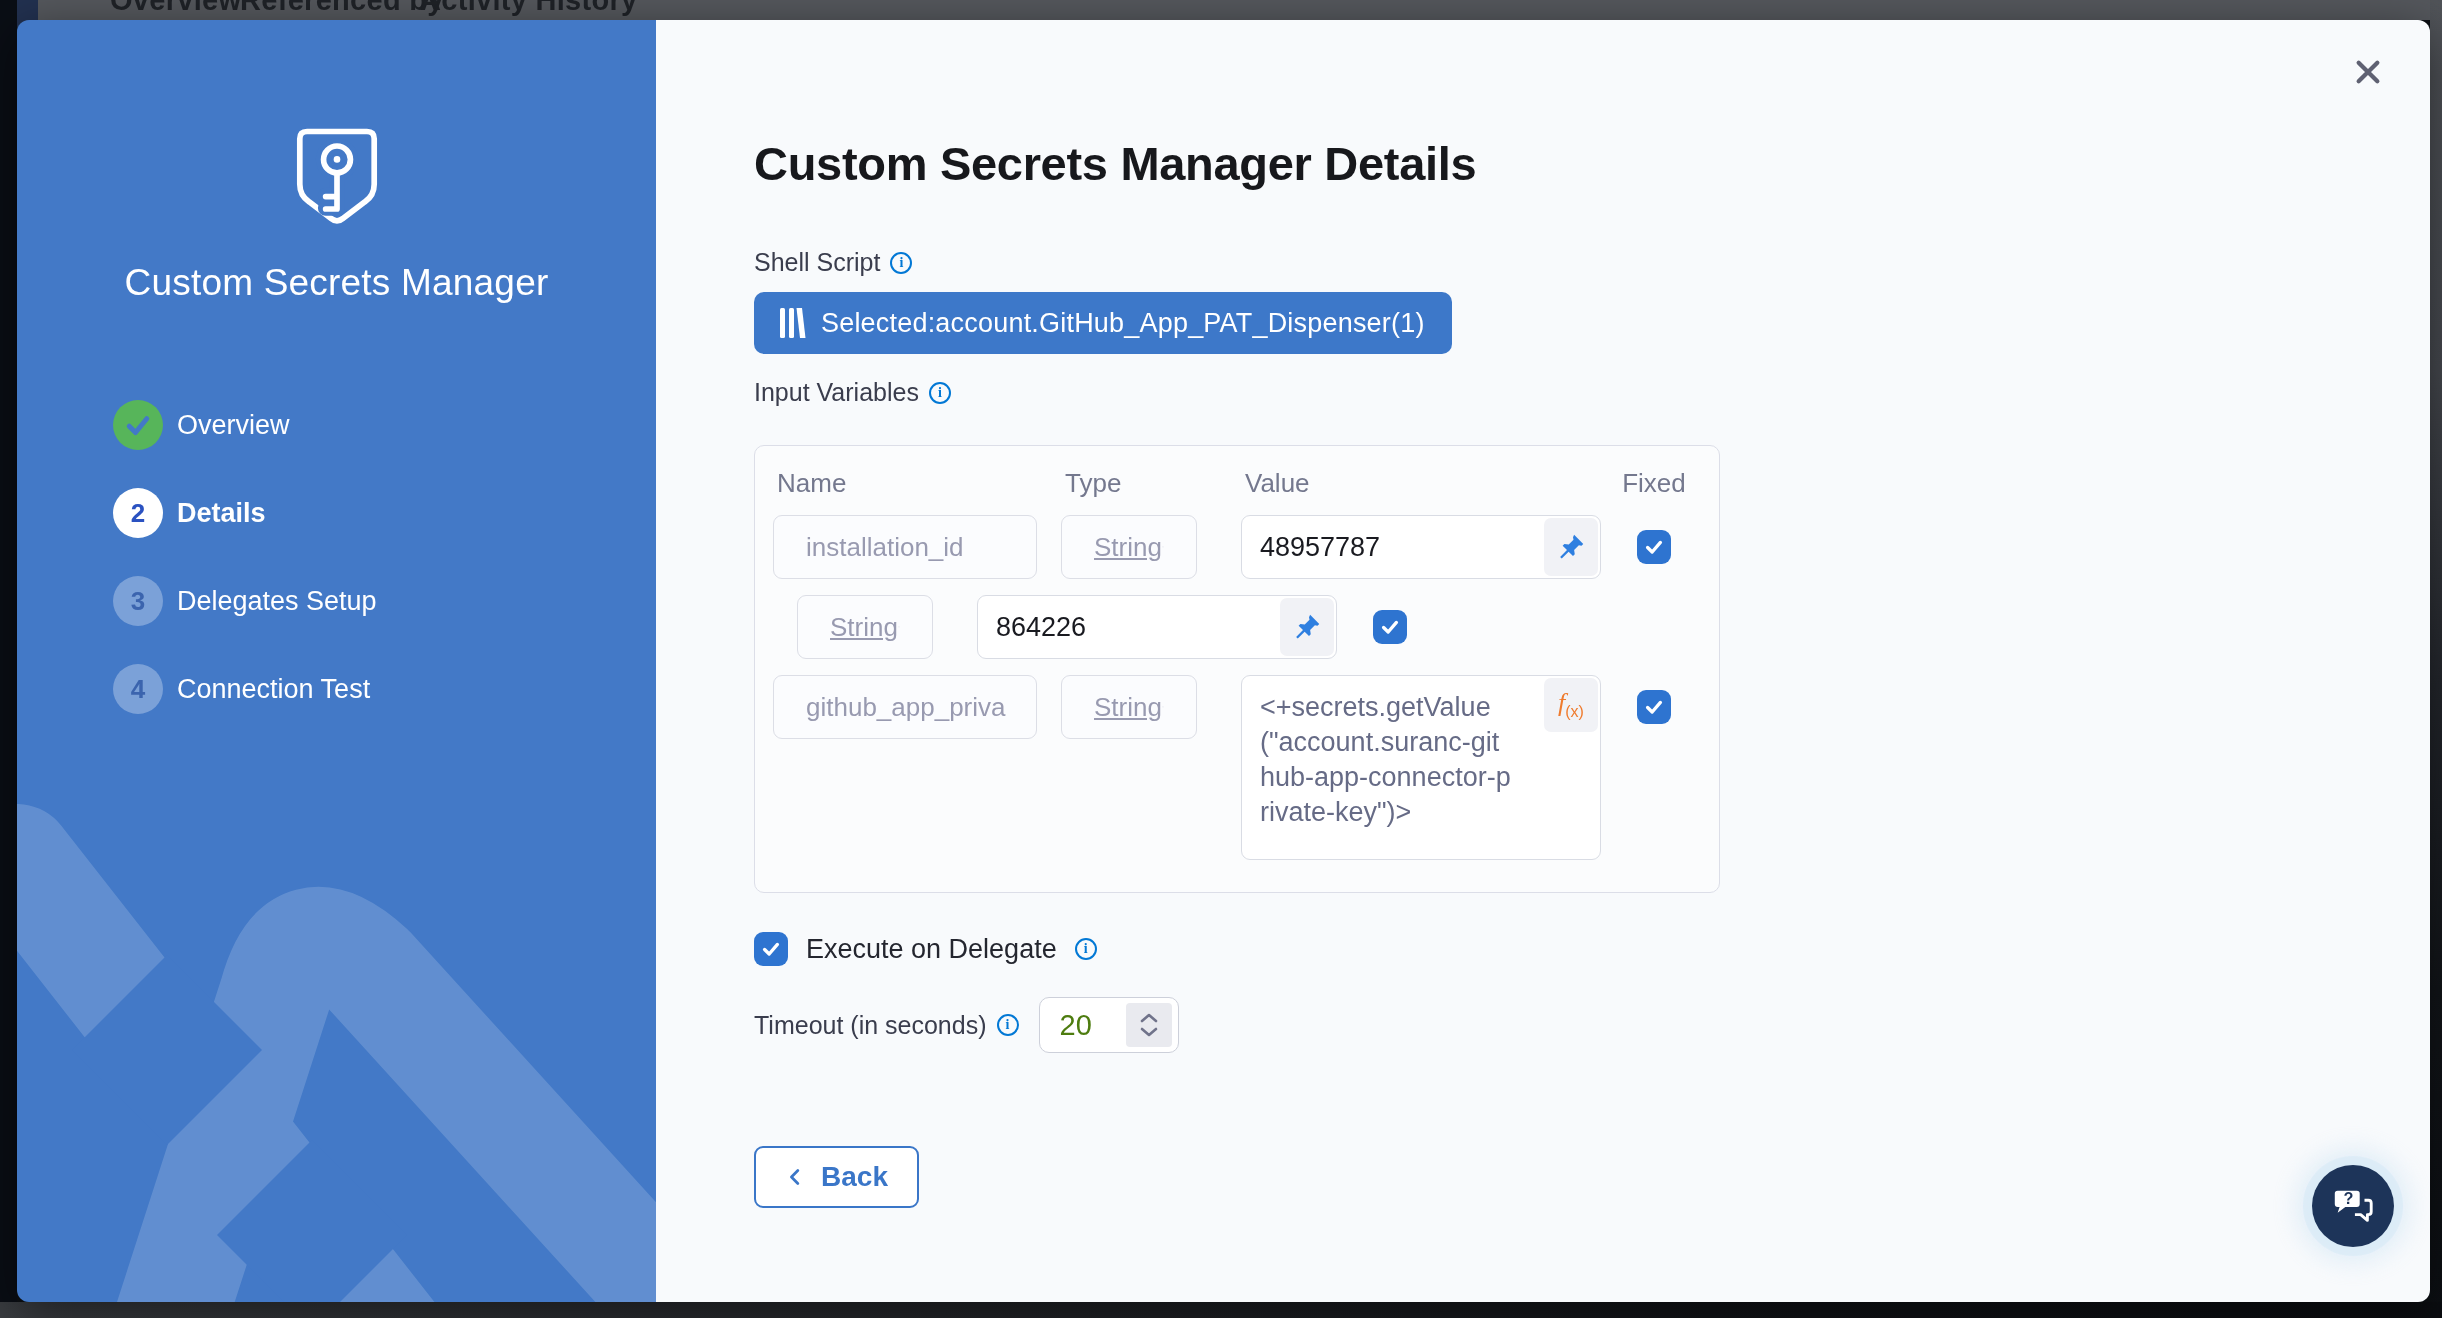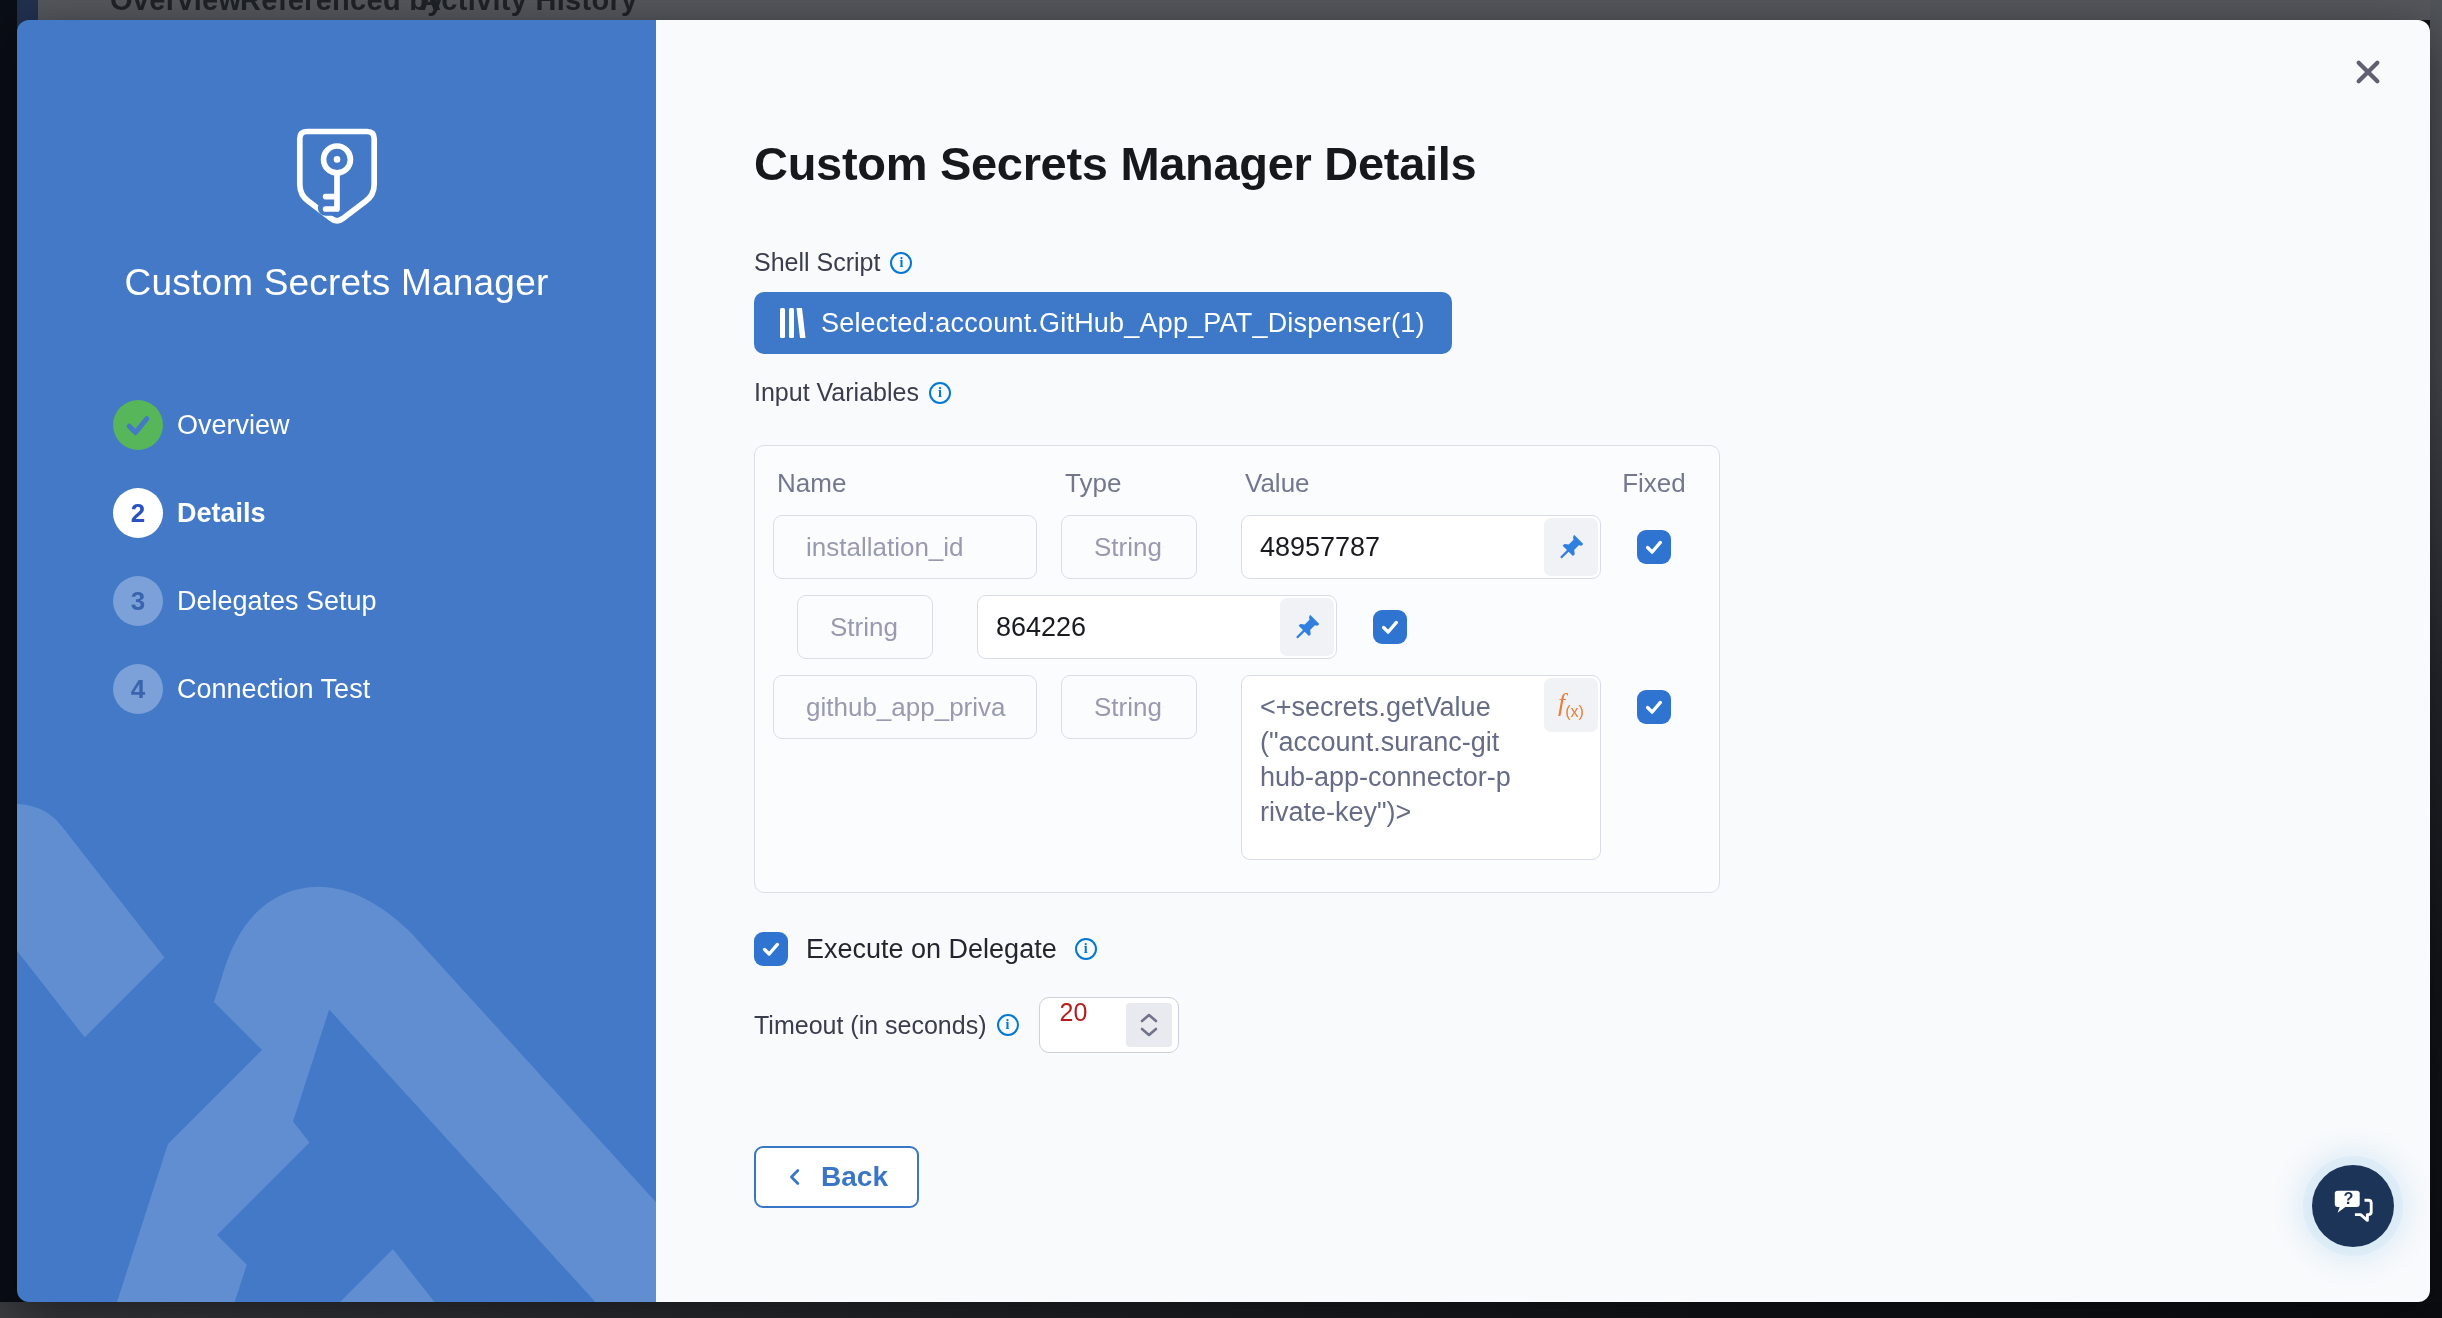--- a/index.html
+++ b/index.html
@@ -63,21 +63,21 @@
   .col-name { width:264px; } .col-type { width:136px; margin-left:24px; }
   .col-value { width:360px; margin-left:44px; } .col-fixed { width:90px; margin-left:8px; }
   .iv-head { font-size:26px; color:#74788e; padding-left:4px; }
   .iv-head.center { text-align:center; padding-left:0; }
   .iv-row { margin-top:16px; }
   .iv-row:first-of-type { margin-top:20px; }
 
   .tbx { height:64px; border:1.5px solid #dcdee6; border-radius:9px; background:#fbfcfe;
          display:flex; align-items:center; padding:0 32px; font-size:26px; color:#989ab0;
          white-space:nowrap; overflow:hidden; }
-  .select { justify-content:center; cursor:pointer; }
+  .select { justify-content:center; cursor:pointer;text-decoration:underline; }
   .value-box { position:relative; height:64px; width:360px; border:1.5px solid #d9dce4; border-radius:9px;
                background:#ffffff; display:flex; align-items:center; padding:0 70px 0 18px;
                font-size:27px; color:#191a20; }
   .icon-slot { position:absolute; top:2px; right:2px; bottom:2px; width:54px; background:#f1f2f6;
                border-radius:7px; display:flex; align-items:center; justify-content:center; cursor:pointer; }
   .value-area { position:relative; width:360px; min-height:185px; border:1.5px solid #d9dce4; border-radius:9px;
                 background:#ffffff; padding:14px 56px 14px 18px; }
   .value-area .icon-slot { height:54px; bottom:auto; }
   .expr-text { width:254px; font-size:27px; line-height:35px; color:#666b86; word-break:break-all; }
   .fx { color:#ef7b2e; font-size:26px; font-style:italic; font-family:"Liberation Serif","DejaVu Serif",serif; }
@@ -85,22 +85,22 @@
 
   .checkbox { width:34px; height:34px; border-radius:9px; background:#2e74d0;
               display:flex; align-items:center; justify-content:center; cursor:pointer; }
   .fixed-cell { display:flex; justify-content:center; padding-top:15px; }
 
   .exec-row { position:absolute; left:98px; top:912px; display:flex; align-items:center; gap:18px; }
   .exec-label { font-size:27px; color:#24262f; }
 
   .timeout-row { position:absolute; left:98px; top:977px; display:flex; align-items:center; gap:12px; height:56px; }
   .timeout-input { position:relative; width:140px; height:56px; margin-left:8px; background:#ffffff;
-                   border:1.5px solid #cdd0da; border-radius:10px; display:flex; padding-left:20px;
-                   font-size:25px; color:#b91c1c; }
+                   border:1.5px solid #cdd0da; border-radius:10px; display:flex; align-items:center; padding-left:20px;
+                   font-size:29px; color:#4d7c0f; }
   .stepper { position:absolute; top:5px; right:6px; bottom:5px; width:46px; background:#e9eaef; border-radius:4px;
              display:flex; flex-direction:column; align-items:center; justify-content:center; gap:2px; cursor:pointer; }
 
   .btn-row { position:absolute; left:98px; top:1126px; display:flex; gap:31px; }
   .btn { height:62px; border-radius:9px; display:flex; align-items:center; justify-content:center; gap:14px;
          font-size:28px; font-weight:700; cursor:pointer; }
   .btn-back { width:165px; background:#ffffff; border:2px solid #3a76c8; color:#3a76c8; }
   .btn-continue { width:243px; background:#3a76c8; color:#ffffff; border:2px solid #3a76c8; }
 
   .chat-btn { position:absolute; left:1656px; top:1145px; width:82px; height:82px; border-radius:50%;

